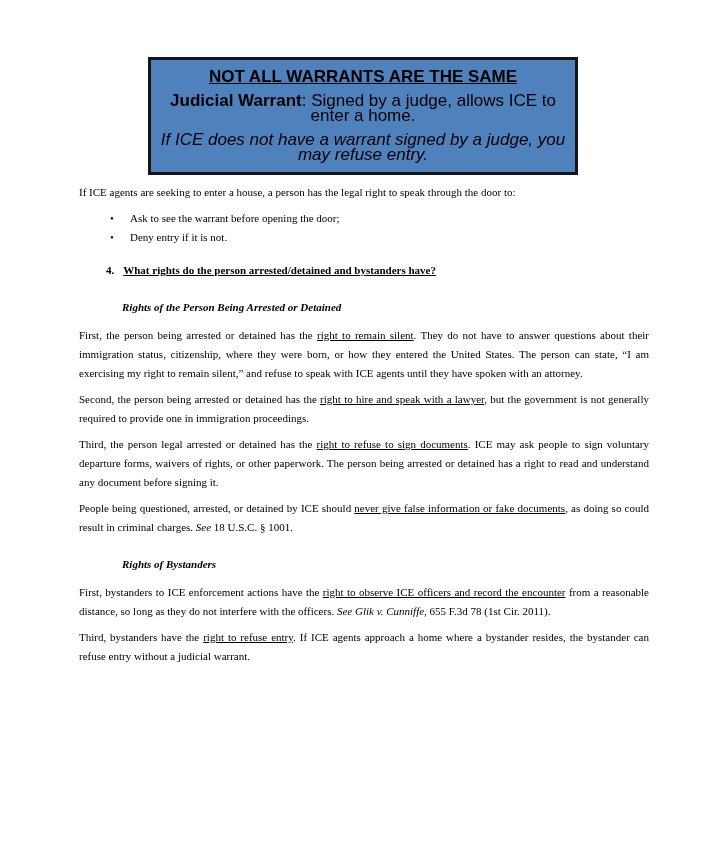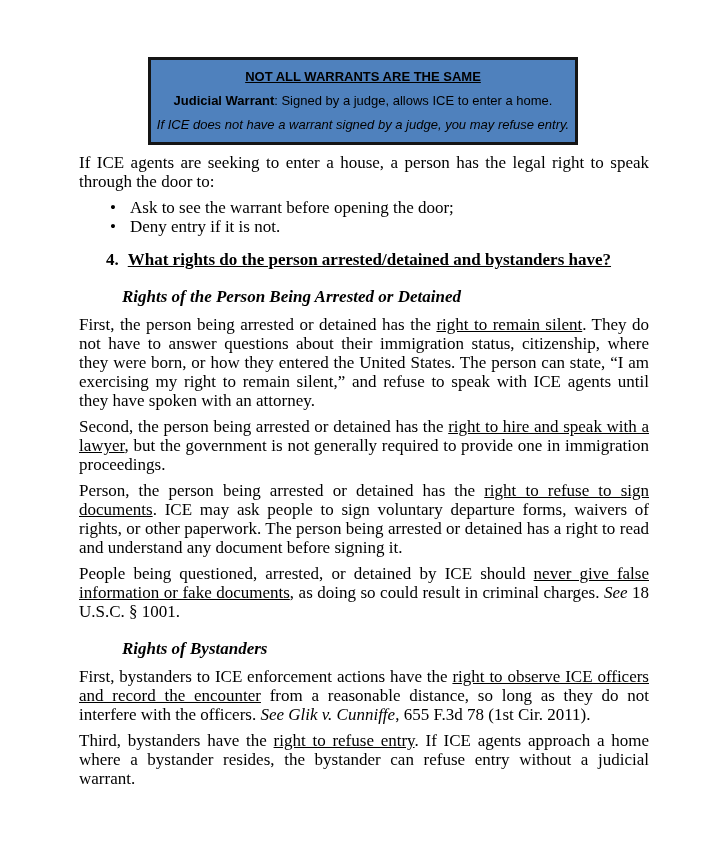--- a/index.html
+++ b/index.html
@@ -15,34 +15,34 @@
   
   .warrant-box {
     box-sizing: border-box;
     width: 430px;
     margin: 57px 0 0 148px;
     background: #4F81BD;
     border: 3px solid #151515;
     padding: 9px 2px 10px;
     text-align: center;
     font-family: "Liberation Sans", sans-serif;
-    font-size: 13px;
+    font-size: 17px;
     line-height: 15px;
     display: flex;
     flex-direction: column;
     gap: 9px;
   }
   .box-title {
     font-weight: bold;
     text-decoration: underline;
   }
   
   .content {
     margin: 8px 79px 0 79px;
-    font-size: 17px;
+    font-size: 11px;
     line-height: 19px;
   }
   p.para {
     margin: 0 0 7px 0;
     text-align: justify;
   }
   ul.door-list {
     list-style: none;
     margin: 5px 0 14px 0;
     padding: 0;
@@ -98,21 +98,21 @@
       <span class="num">4.</span><span class="title">What rights do the person arrested/detained and bystanders have?</span>
     </div>
 
 
     <div class="subheading">Rights of the Person Being Arrested or Detained</div>
 
     <p class="para"><span>First, the person being arrested or detained has the </span><span class="s-u">right to remain silent</span><span>. They do not have to answer questions about their immigration status, citizenship, where they were born, or how they entered the United States. The person can state, “I am exercising my right to remain silent,” and refuse to speak with ICE agents until they have spoken with an attorney.</span></p>
 
     <p class="para"><span>Second, the person being arrested or detained has the </span><span class="s-u">right to hire and speak with a lawyer</span><span>, but the government is not generally required to provide one in immigration proceedings.</span></p>
 
-    <p class="para"><span>Person, the person being arrested or detained has the </span><span class="s-u">right to refuse to sign documents</span><span>. ICE may ask people to sign voluntary departure forms, waivers of rights, or other paperwork. The person being arrested or detained has a right to read and understand any document before signing it.</span></p>
+    <p class="para"><span>Third, the person legal arrested or detained has the </span><span class="s-u">right to refuse to sign documents</span><span>. ICE may ask people to sign voluntary departure forms, waivers of rights, or other paperwork. The person being arrested or detained has a right to read and understand any document before signing it.</span></p>
 
     <p class="para"><span>People being questioned, arrested, or detained by ICE should </span><span class="s-u">never give false information or fake documents</span><span>, as doing so could result in criminal charges. </span><span class="s-i">See</span><span> 18 U.S.C. § 1001.</span></p>
 
     <div class="subheading">Rights of Bystanders</div>
 
     <p class="para"><span>First, bystanders to ICE enforcement actions have the </span><span class="s-u">right to observe ICE officers and record the encounter</span><span> from a reasonable distance, so long as they do not interfere with the officers. </span><span class="s-i">See Glik v. Cunniffe</span><span>, 655 F.3d 78 (1st Cir. 2011).</span></p>
 
 
     <p class="para"><span>Third, bystanders have the </span><span class="s-u">right to refuse entry</span><span>. If ICE agents approach a home where a bystander resides, the bystander can refuse entry without a judicial warrant.</span></p>
 

